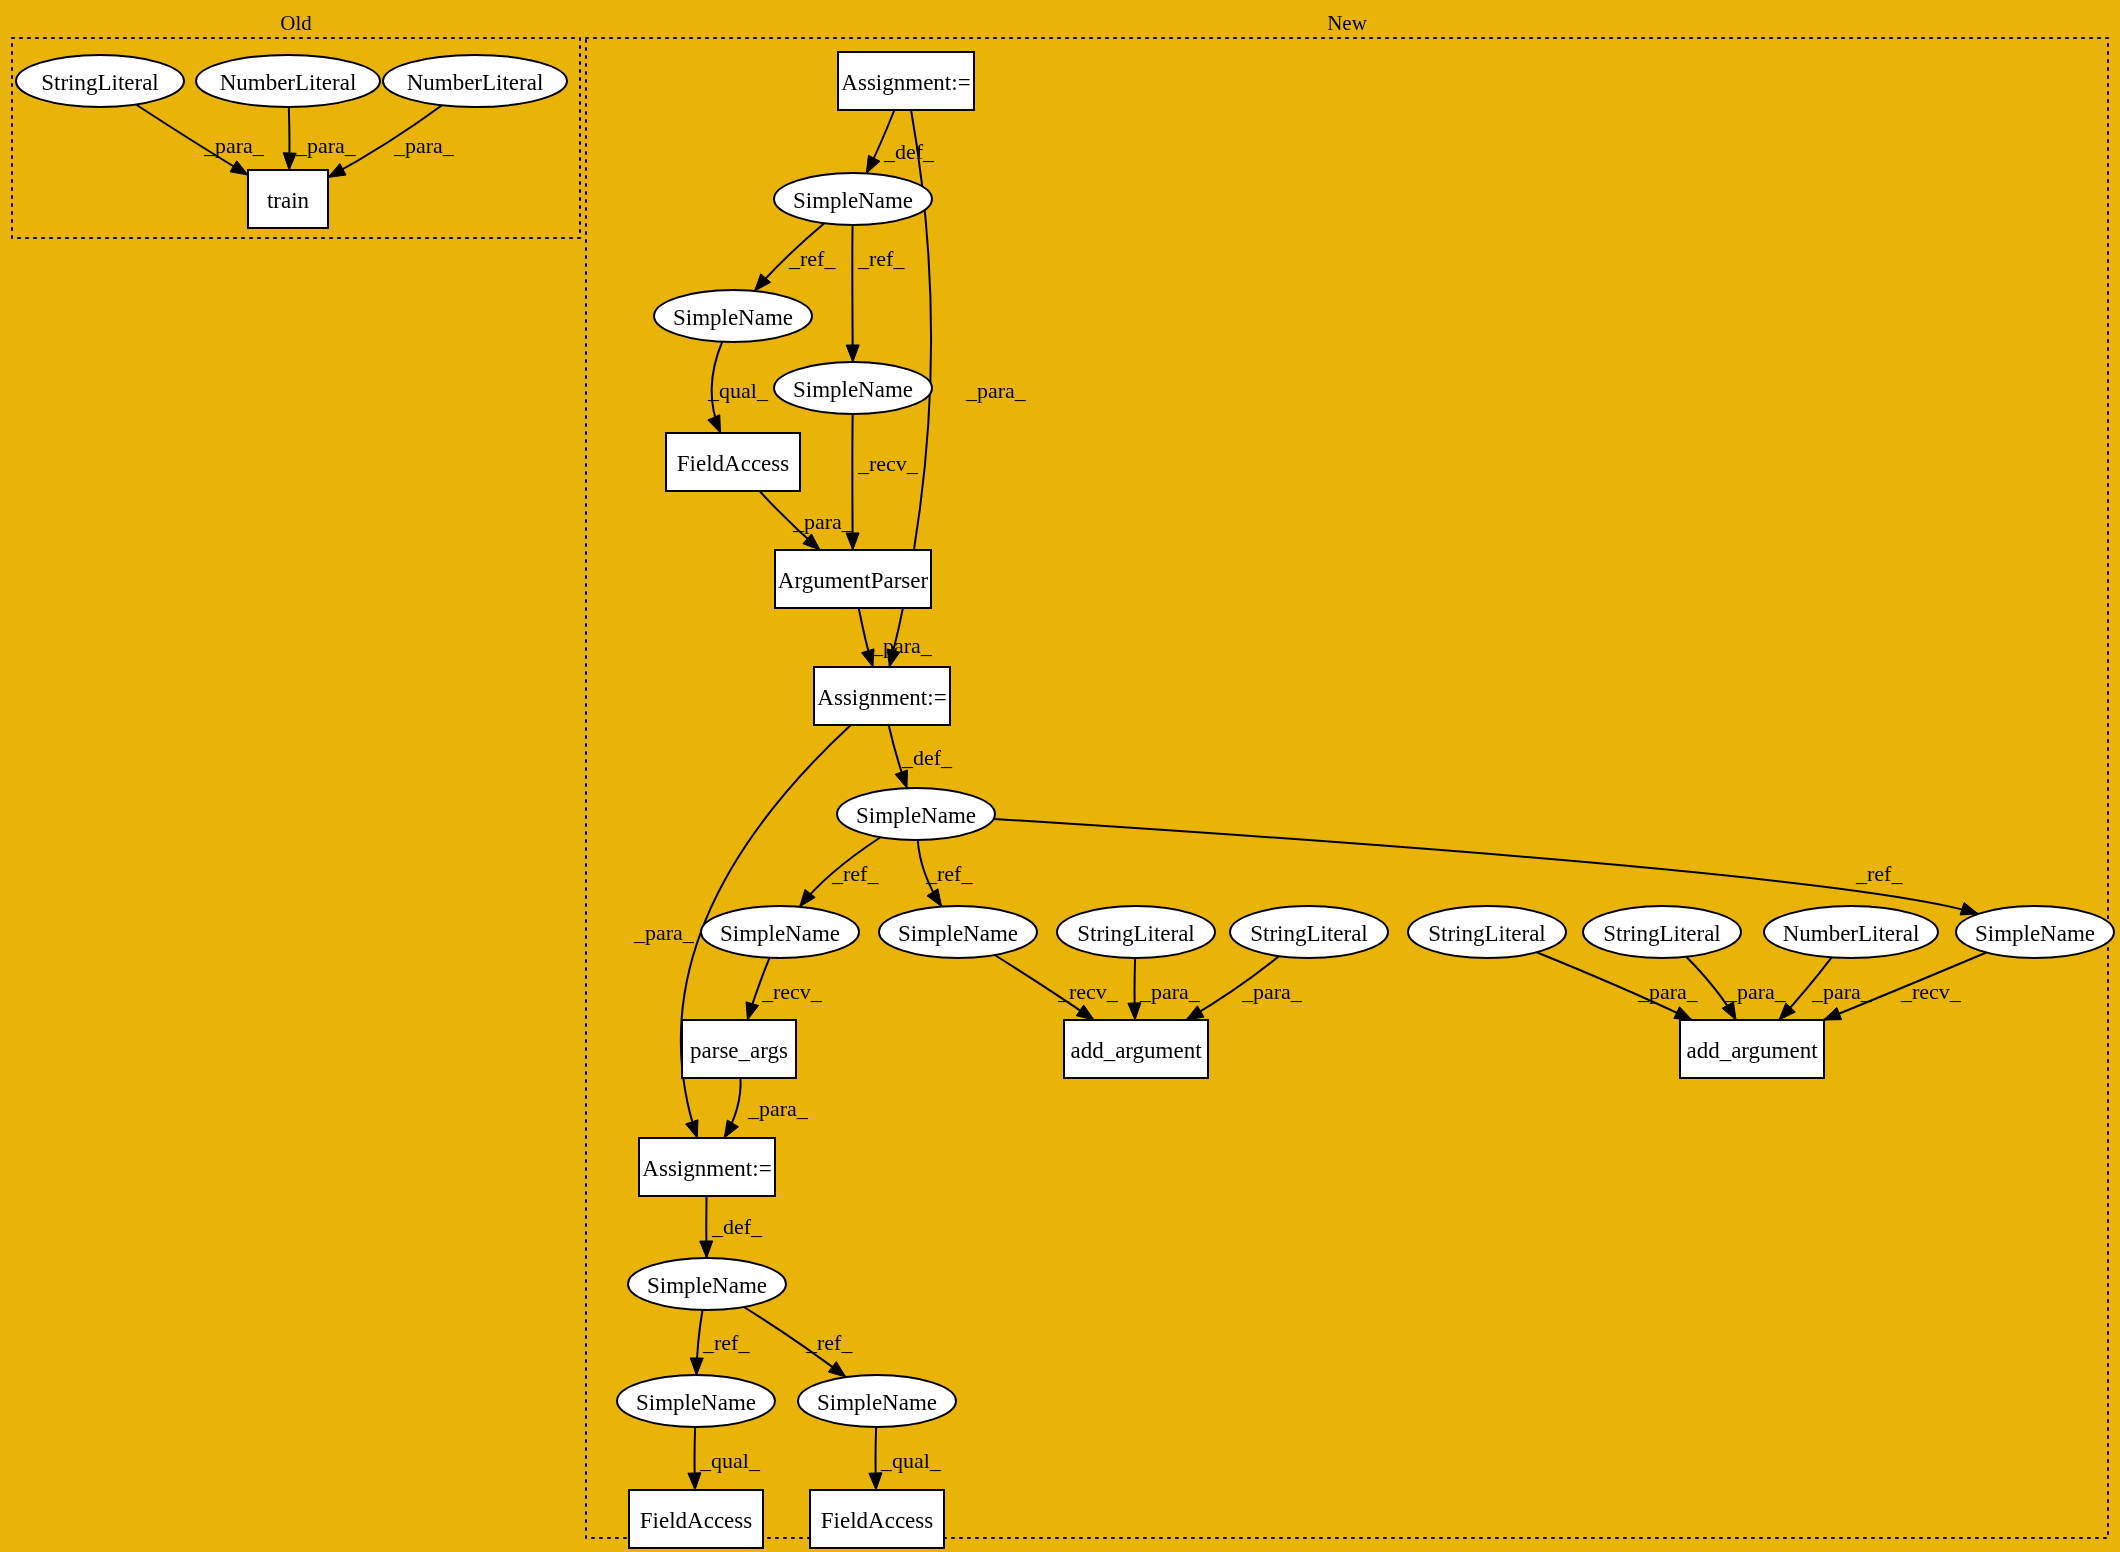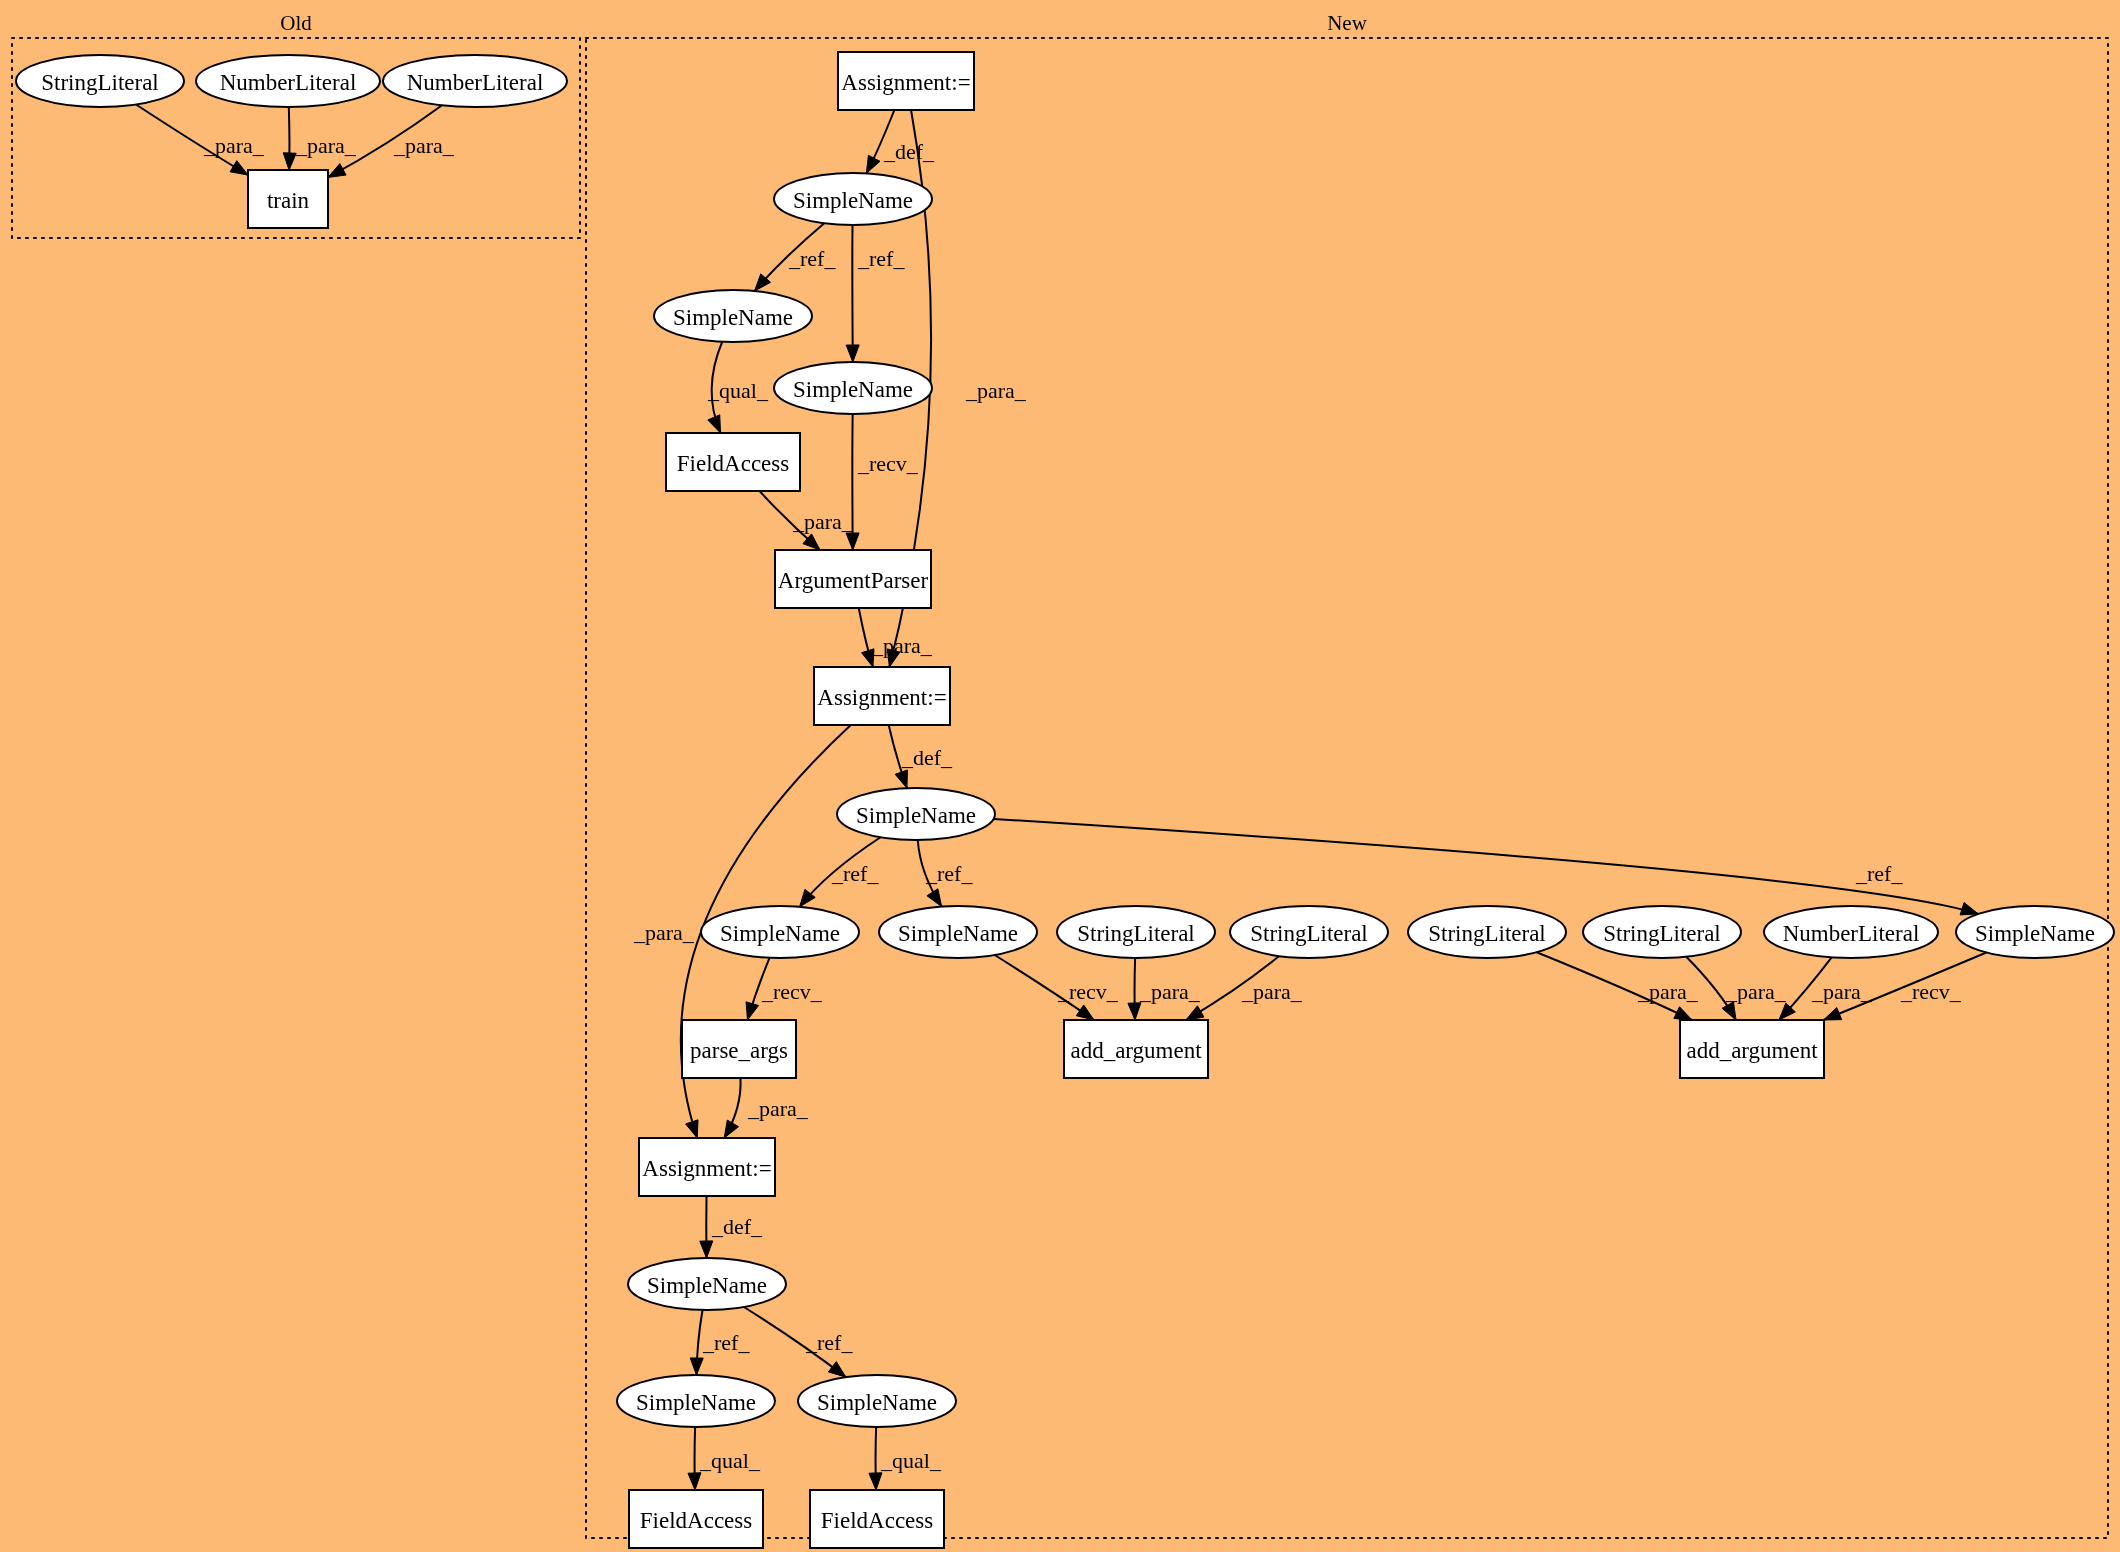--- a/index.html
+++ b/index.html
@@ -4,21 +4,21 @@
 <style>
   html, body {
     margin: 0;
     padding: 0;
     background: #ffffff;
   }
   #canvas {
     position: relative;
     width: 2120px;
     height: 1552px;
-    background: #fdba74;
+    background: #eab308;
     font-family: "Liberation Serif", "DejaVu Serif", serif;
     overflow: hidden;
   }
   svg#graph {
     position: absolute;
     left: 0;
     top: 0;
     width: 2120px;
     height: 1552px;
   }

